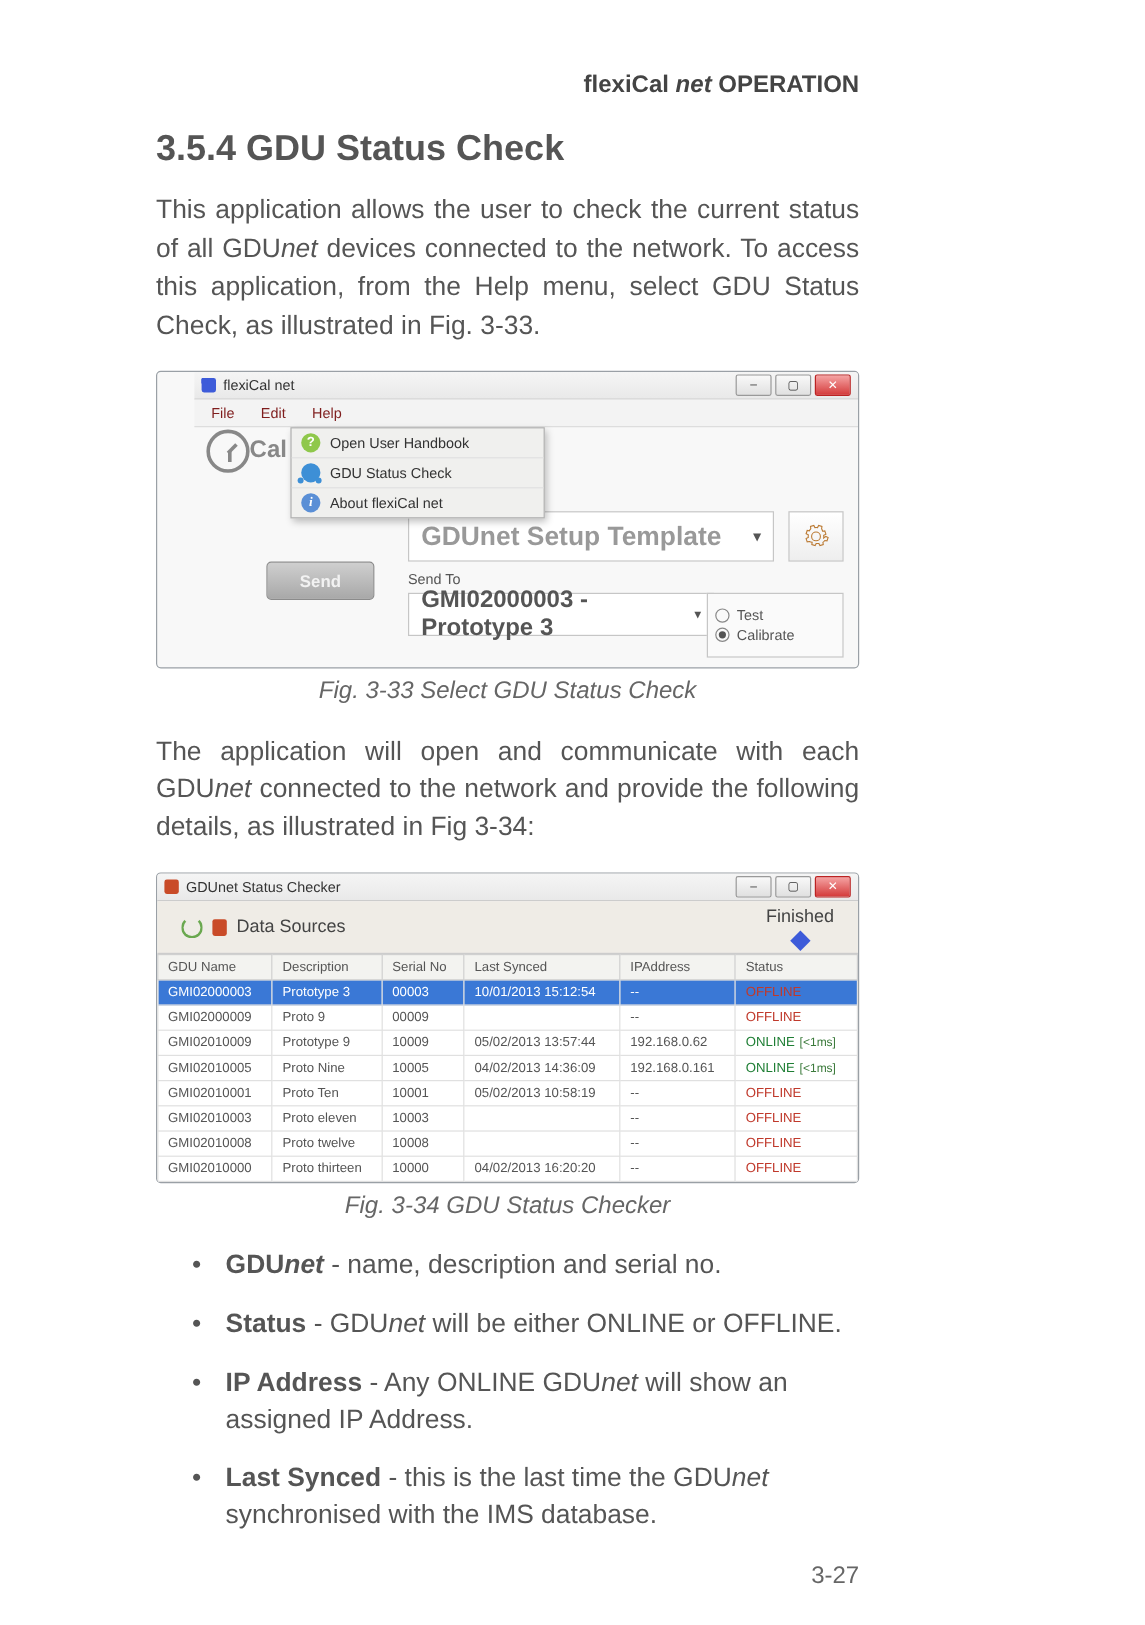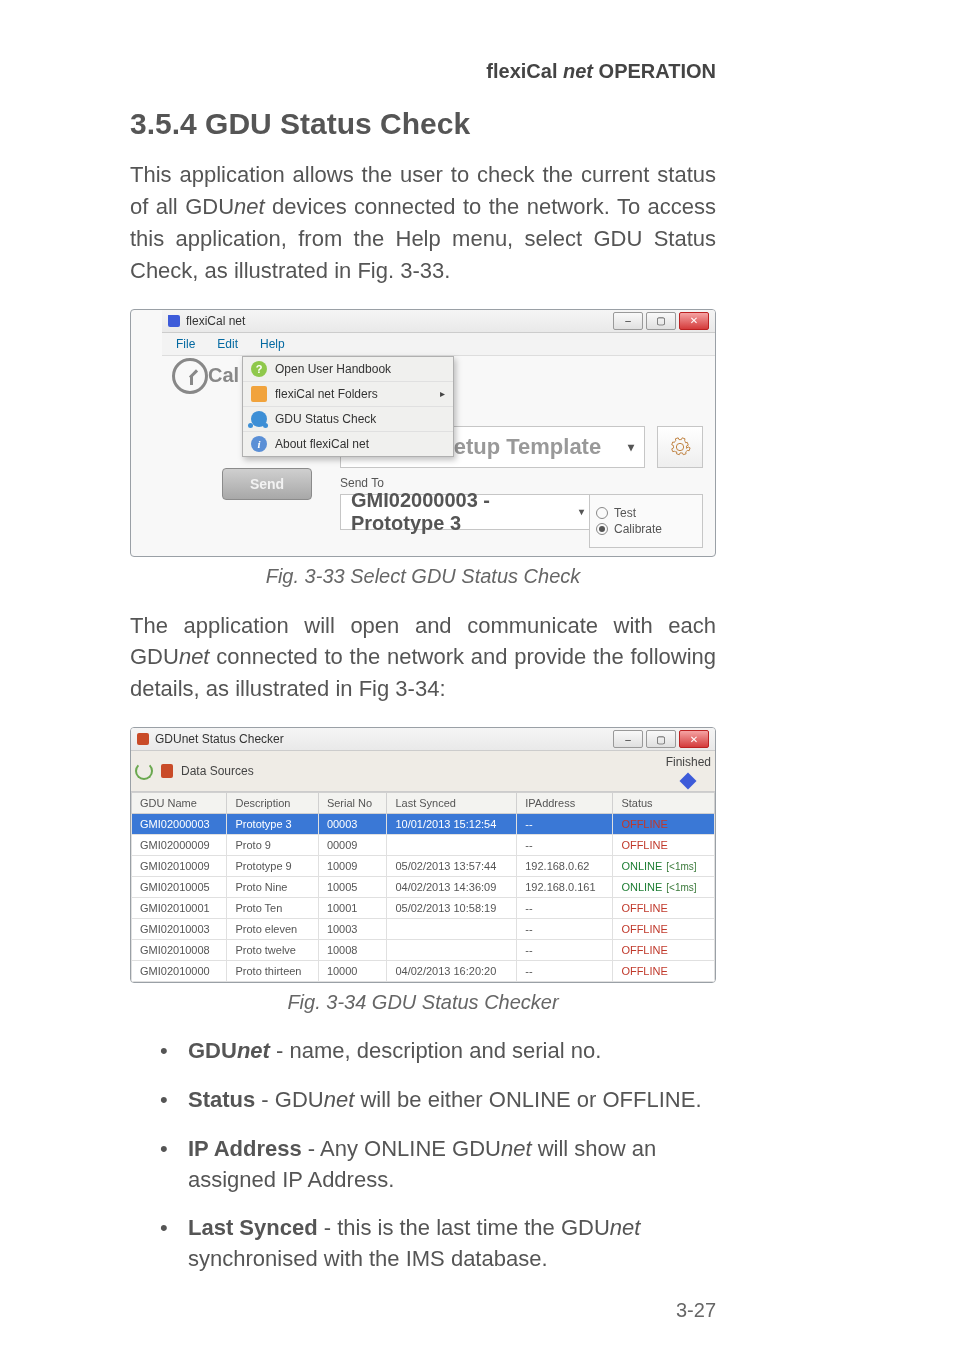--- a/index.html
+++ b/index.html
@@ -77,21 +77,21 @@
   }
   .win-btn {
     width:28px; height:16px; border:1px solid #999; border-radius:2px;
     background:linear-gradient(#f9f9f9,#e0e0e0);
     display:flex; align-items:center; justify-content:center; font-size:10px; color:#333;
   }
   .win-btn.close { background:linear-gradient(#f5a3a3,#d43b3b); color:#fff; border-color:#b22; }
   .win1-menubar {
     display:flex; gap:2px; padding:2px 4px;
     background:#f3f3f3; border-bottom:1px solid #ddd;
-    font-size:12px; color:#0369a1;
+    font-size:12px; color:#7f1d1d;
   }
   .win1-menubar span { padding:2px 10px; }
   .win1-body {
     position:relative; padding:4px 8px 16px 8px;
     min-height: 180px;
   }
   .cal-badge {
     position:absolute; left:10px; top:2px; display:flex; align-items:center; gap:0;
     font-size:20px; color:#888; font-weight:600;
   }
@@ -157,22 +157,22 @@
     border:1px solid #9aa0a6; border-radius:4px; background:#f7f7f5;
     font-family:"Segoe UI",Tahoma,sans-serif; overflow:hidden;
   }
   .win2-titlebar{
     display:flex;align-items:center;gap:6px;padding:2px 6px;
     background:linear-gradient(#f5f5f5,#e9e9e9);border-bottom:1px solid #ccc;
     font-size:12px;color:#333;
   }
   .win2-titlebar .ico{width:12px;height:12px;background:#c94b28;border-radius:2px;position:relative;}
   .ds-row{
-    display:flex;align-items:center;gap:8px;padding:4px 4px;background:#efece6;border-bottom:1px solid #ccc;
-    font-size:12px;color:#444;
+    display:flex;align-items:center;gap:8px;padding:4px 20px;background:#efece6;border-bottom:1px solid #ccc;
+    font-size:15px;color:#444;
   }
   .ds-row .refresh{width:14px;height:14px;border:2px solid #6aa84f;border-top-color:transparent;border-radius:50%;}
   .ds-row .db{width:12px;height:14px;background:#c94b28;border-radius:2px;}
   .ds-row .finished{margin-left:auto;display:flex;align-items:center;gap:6px;flex-direction:column;}
   .ds-row .blue-dia{width:12px;height:12px;background:#3d5bd9;transform:rotate(45deg);}
   table.status-table{
     width:100%; border-collapse:collapse; font-size:11px; color:#555;
   }
   table.status-table th{
     text-align:left;padding:4px 8px;border:1px solid #d0d0d0;background:#f3f3f0;font-weight:400;color:#555;
@@ -231,25 +231,20 @@
       <div class="win1-body">
         <div class="cal-badge">
           <span class="clock-ico"></span>
           <span>Cal</span>
         </div>
 
         <div class="help-dropdown">
           <div class="dd-item">
             <span class="dd-ico q"></span>
             <span>Open User Handbook</span>
-          </div>
-          <div class="dd-item">
-            <span class="dd-ico fold"></span>
-            <span>flexiCal net Folders</span>
-            <span class="dd-arrow">▸</span>
           </div>
           <div class="dd-item">
             <span class="dd-ico status"></span>
             <span>GDU Status Check</span>
           </div>
           <div class="dd-item">
             <span class="dd-ico info"></span>
             <span>About flexiCal net</span>
           </div>
         </div>

